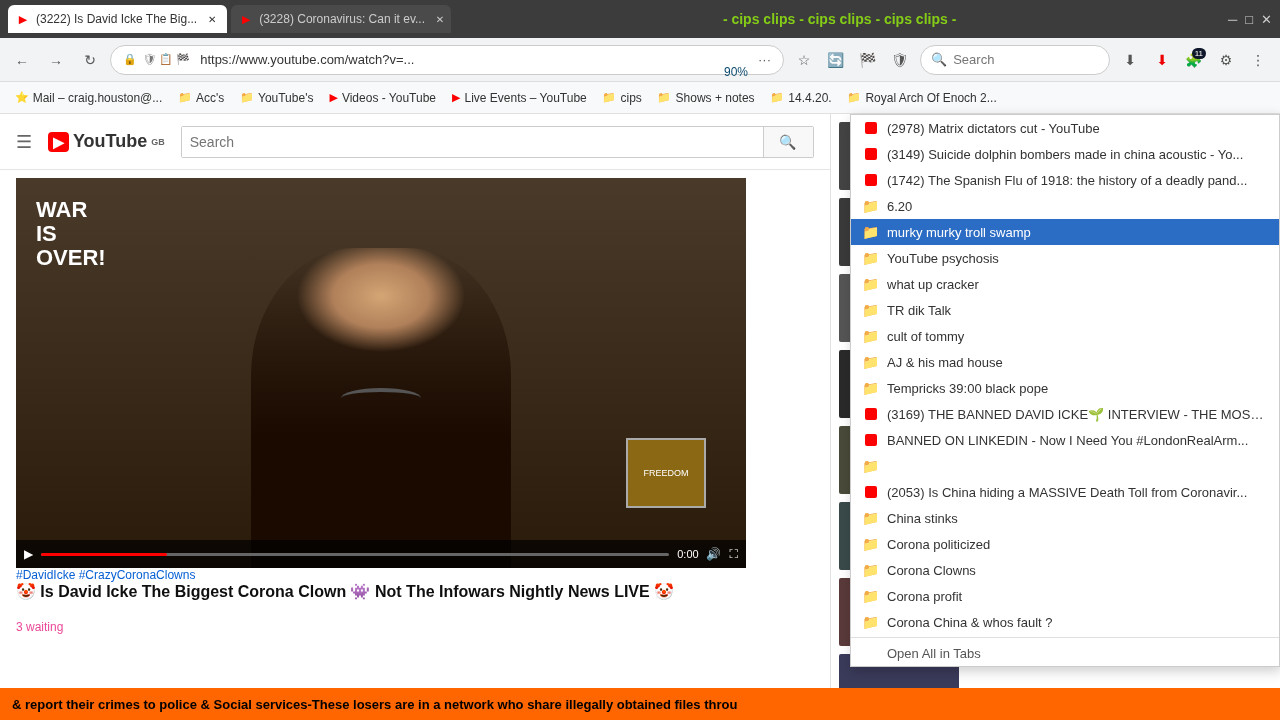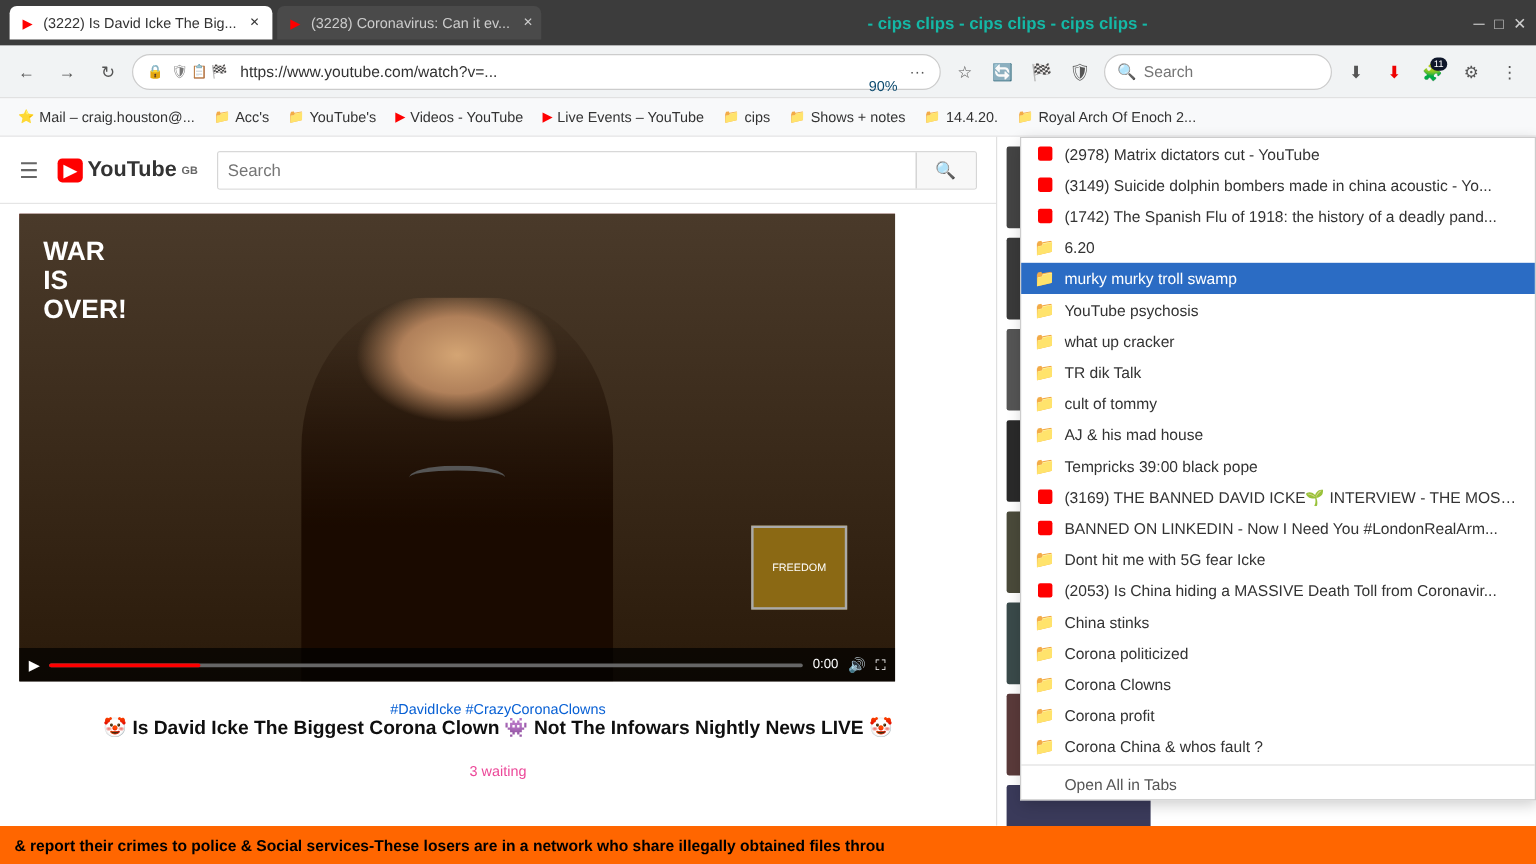--- a/index.html
+++ b/index.html
@@ -265,22 +265,21 @@
       background: #8B6914;
       border: 2px solid #aaa;
       display: flex;
       align-items: center;
       justify-content: center;
       color: #fff;
       font-size: 9px;
       text-align: center;
     }
     .video-info {
-      padding: 16px 0;
-      text-align: center;
+      padding: 0 0;
     }
     .hashtags { color: #065fd4; font-size: 12px; }
     .video-title { font-size: 16px; font-weight: bold; color: #0f0f0f; line-height: 1.3; }
 
     
     .right-panel {
       flex: 1;
       background: #fff;
       border-left: 1px solid #e0e0e0;
       position: relative;
@@ -426,21 +425,21 @@
   </div>
   <div class="tab inactive">
     <div class="tab-favicon">
       <span style="color:#ff0000; font-size:11px;">▶</span>
     </div>
     <span style="font-size:12px;">(3228) Coronavirus: Can it ev...</span>
     <div class="tab-close">✕</div>
   </div>
 
   <div style="flex:1; display:flex; align-items:center; justify-content:center;">
-    <span style="color:#14b8a6; font-size:14px; font-weight:bold;">- cips clips - cips clips - cips clips -</span>
+    <span style="color:#84cc16; font-size:14px; font-weight:bold;">- cips clips - cips clips - cips clips -</span>
   </div>
   <div style="display:flex; gap:8px; color:#ccc;">
     <span style="cursor:pointer;">─</span>
     <span style="cursor:pointer;">□</span>
     <span style="cursor:pointer;">✕</span>
   </div>
 </div>
 
 <div class="browser-toolbar">
   <div class="nav-btn">←</div>
@@ -693,21 +692,20 @@
 
       <div class="dropdown-item">
         <div class="item-icon">
             <div class="yt-favicon"></div>
           </div>
         <span class="item-label">BANNED ON LINKEDIN - Now I Need You #LondonRealArm...</span>
       </div>
 
       <div class="dropdown-item">
         <div class="item-icon folder-icon">📁</div>
-        <span class="item-label">Dont hit me with 5G fear Icke</span>
       </div>
 
       <div class="dropdown-item">
         <div class="item-icon">
             <div class="yt-favicon"></div>
           </div>
         <span class="item-label">(2053) Is China hiding a MASSIVE Death Toll from Coronavir...</span>
       </div>
 
       <div class="dropdown-item">

